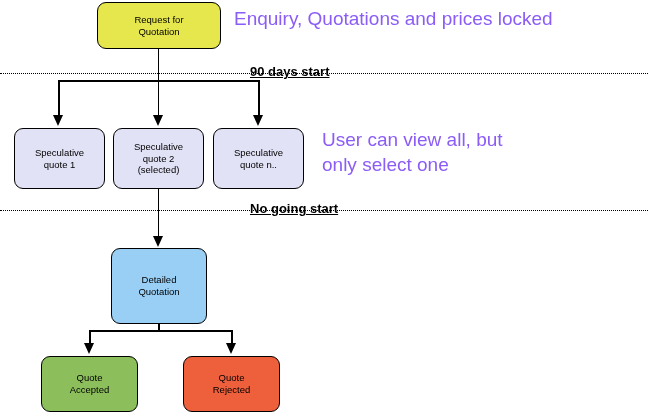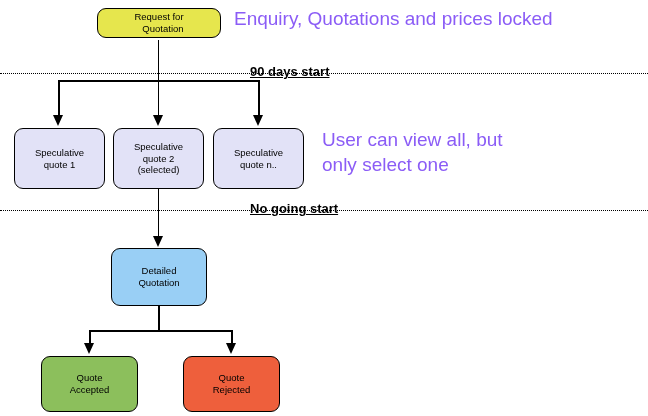--- a/index.html
+++ b/index.html
@@ -35,25 +35,24 @@
     white-space: pre-line;
     z-index: 3;
   }
   .node-label {
     display: block;
     white-space: pre-line;
     padding: 0 3px;
   }
 
   #node-rfq {
-    left: 97px;  top: 8px;
-    width: 124px; height: 30px;
+    left: 97px;  top: 2px;
+    width: 124px; height: 47px;
     background: #E6E64D;
     font-size: 9.5px;
-    text-align: right;
   }
   #node-spec1 {
     left: 14px;  top: 128px;
     width: 91px; height: 61px;
     background: #E2E2F7;
     font-size: 9.5px;
   }
   #node-spec2 {
     left: 113px; top: 128px;
     width: 91px; height: 61px;
@@ -61,21 +60,21 @@
     font-size: 9.5px;
   }
   #node-specn {
     left: 213px; top: 128px;
     width: 91px; height: 61px;
     background: #E2E2F7;
     font-size: 9.5px;
   }
   #node-detailed {
     left: 111px; top: 248px;
-    width: 96px; height: 58px;
+    width: 96px; height: 76px;
     background: #99CFF5;
     font-size: 9.5px;
   }
   #node-accepted {
     left: 41px;  top: 356px;
     width: 97px; height: 56px;
     background: #8CBF5C;
     font-size: 9.5px;
   }
   #node-rejected {

